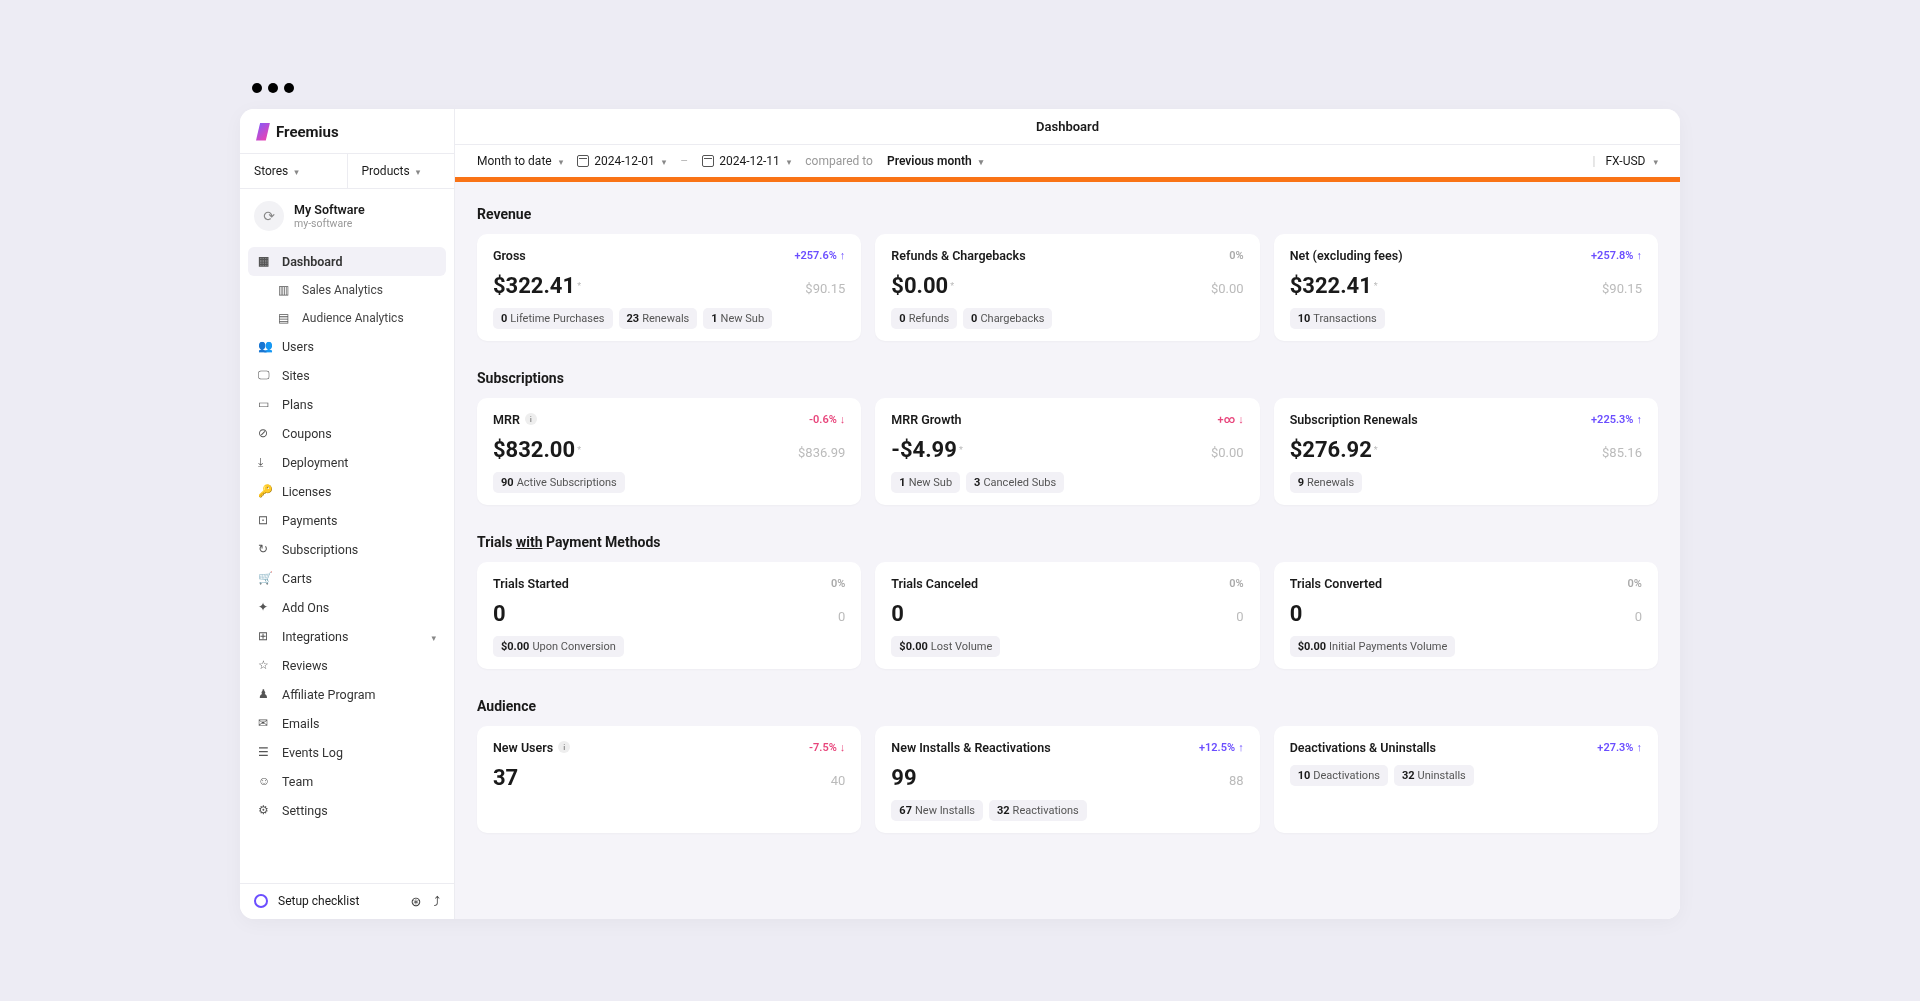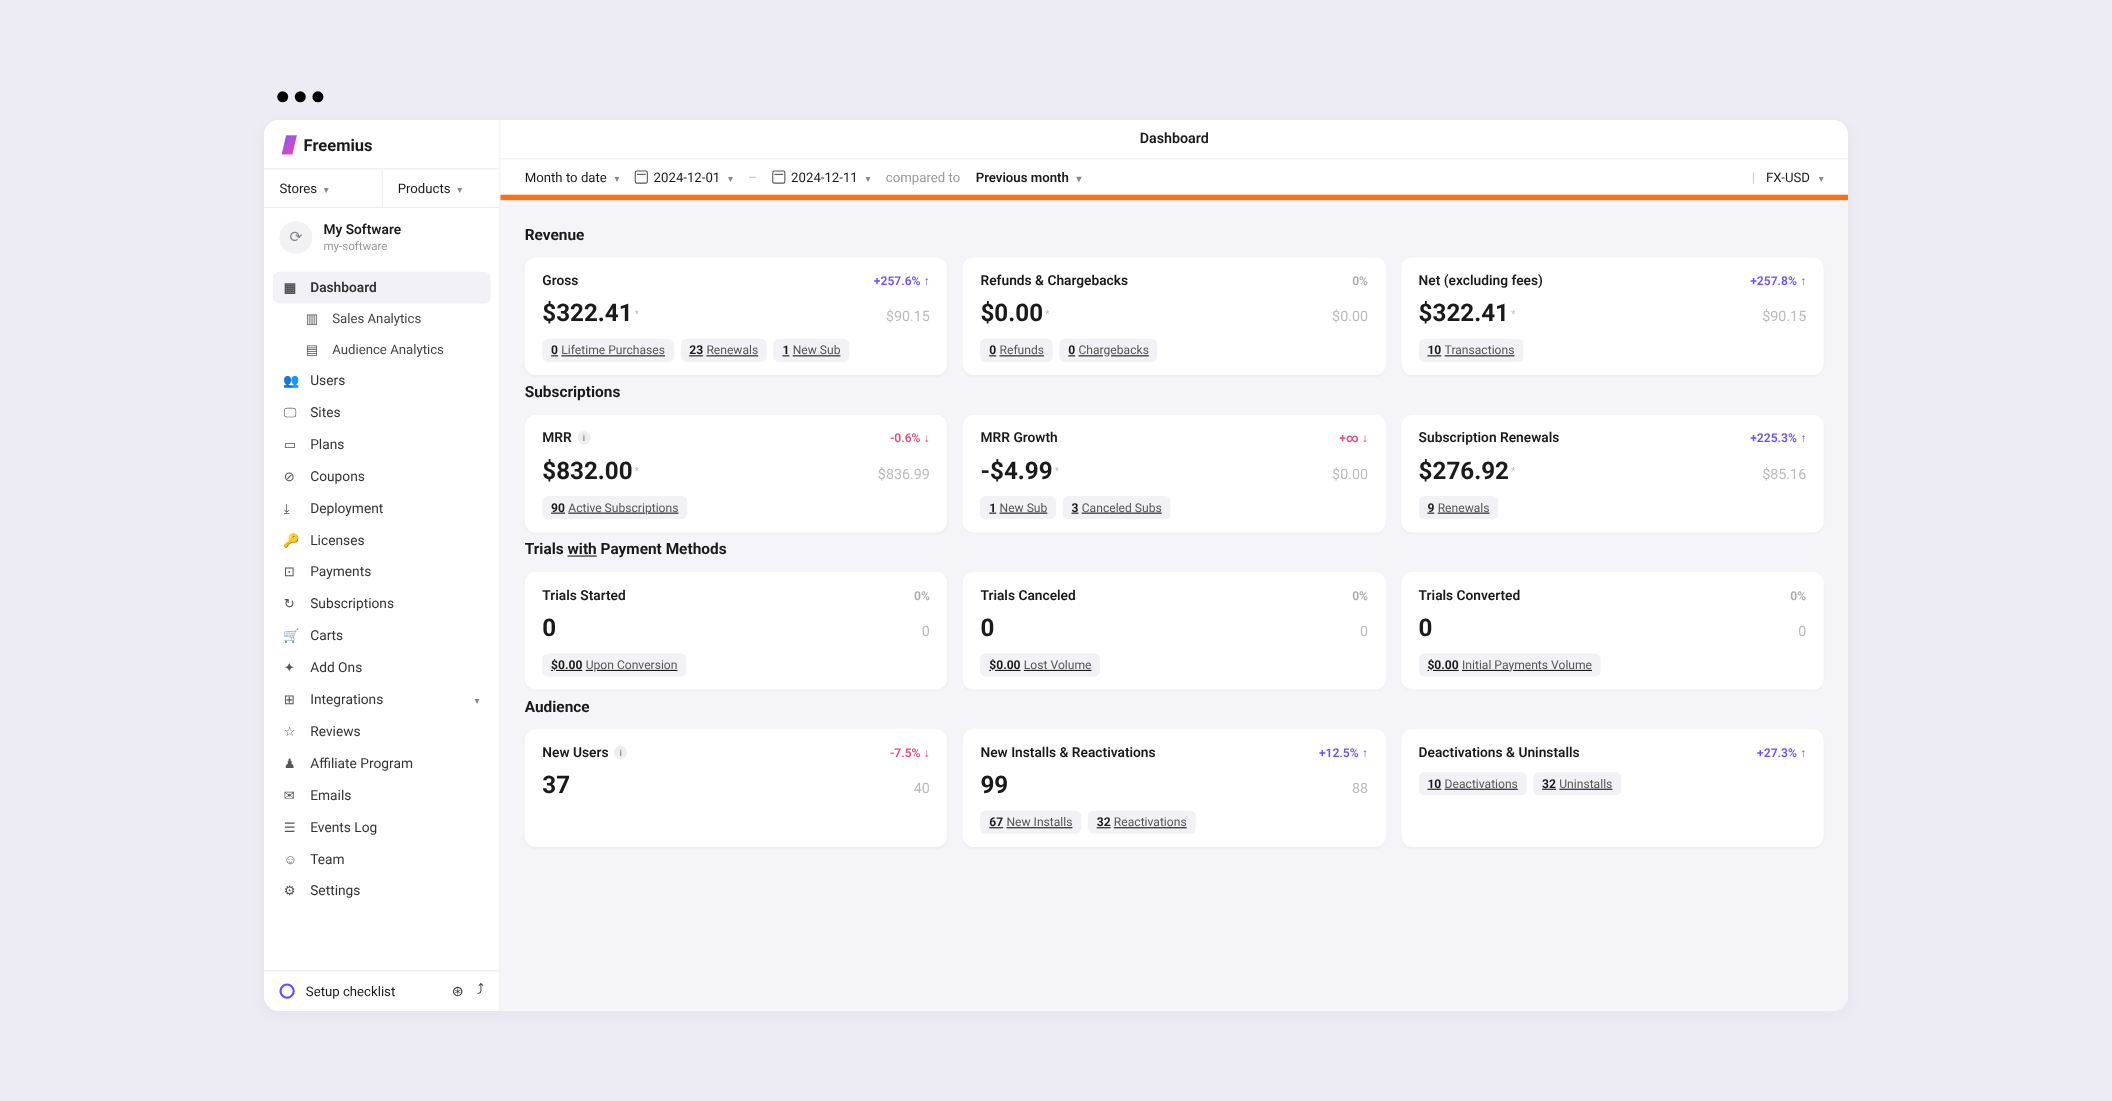--- a/index.html
+++ b/index.html
@@ -109,38 +109,38 @@
   font-size: 12px;
 }
 .fb-item { display: flex; align-items: center; gap: 5px; cursor: pointer; }
 .fb-muted { color: #999; }
 .fb-strong { font-weight: 600; }
 .fb-dash { color: #bbb; }
 .fb-right { margin-left: auto; display: flex; align-items: center; gap: 6px; }
 .content { padding: 18px 22px 28px; overflow-y: auto; }
 .section-title { font-weight: 700; font-size: 14px; margin: 6px 0 12px; }
 .section-title u { text-decoration: underline; }
-.cards { display: flex; gap: 14px; margin-bottom: 8px; }
+.cards { display: flex; gap: 14px; margin-bottom: 29px; }
 .card {
   flex: 1; background: #fff; border-radius: 10px;
   padding: 14px 16px 12px;
   box-shadow: 0 1px 2px rgba(0,0,0,0.03);
 }
 .card-head { display: flex; justify-content: space-between; align-items: center; margin-bottom: 10px; }
 .card-title { font-weight: 600; font-size: 12.5px; display: flex; align-items: center; gap: 5px; }
 .info-dot { width: 12px; height: 12px; border-radius: 50%; background: #eee; display: inline-flex; align-items: center; justify-content: center; font-size: 8px; color: #888; }
 .card-change { font-size: 11px; font-weight: 600; display: flex; align-items: flex-start; gap: 3px; }
 .change-up { color: #6b4eff; }
 .change-down { color: #e8467c; }
 .change-muted { color: #aaa; }
 .card-body { display: flex; justify-content: space-between; align-items: baseline; margin-bottom: 10px; }
 .big-val { font-size: 22px; font-weight: 700; display: flex; align-items: center; gap: 2px; }
 .big-val sup { font-size: 9px; color: #bbb; font-weight: 400; margin-top: 2px; }
 .compare-val { font-size: 13px; color: #bbb; }
-.pills { display: flex; flex-wrap: wrap; gap: 6px; text-decoration: underline; }
+.pills { display: flex; flex-wrap: wrap; gap: 6px; }
 .pill {
   background: #f2f1f6; border-radius: 5px;
   padding: 4px 8px; font-size: 11px; color: #555;
 }
 .pill b { color: #1a1a1a; font-weight: 700; margin-right: 3px; }
 .chev-down::after { content: '▾'; font-size: 9px; color: #888; margin-left: 2px; }
 .cal-icon { width: 12px; height: 12px; border: 1.2px solid #555; border-radius: 2px; position: relative; display:inline-block; }
 .cal-icon::before { content:''; position:absolute; top:2px; left:1px; right:1px; height:1px; background:#555; }
 .arrow-up::after { content: '↑'; }
 .arrow-down::after { content: '↓'; }

